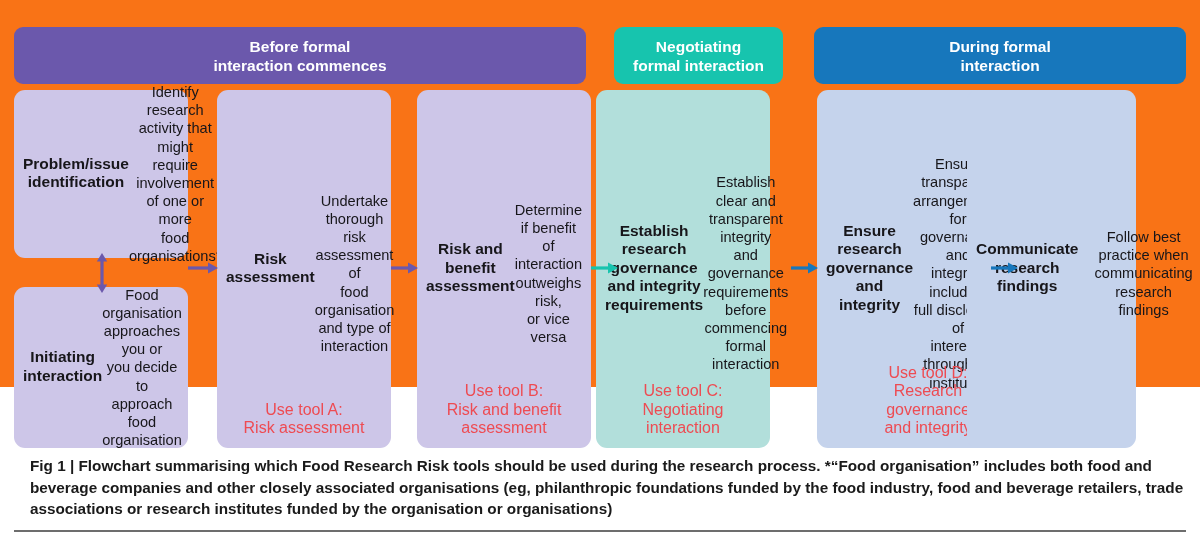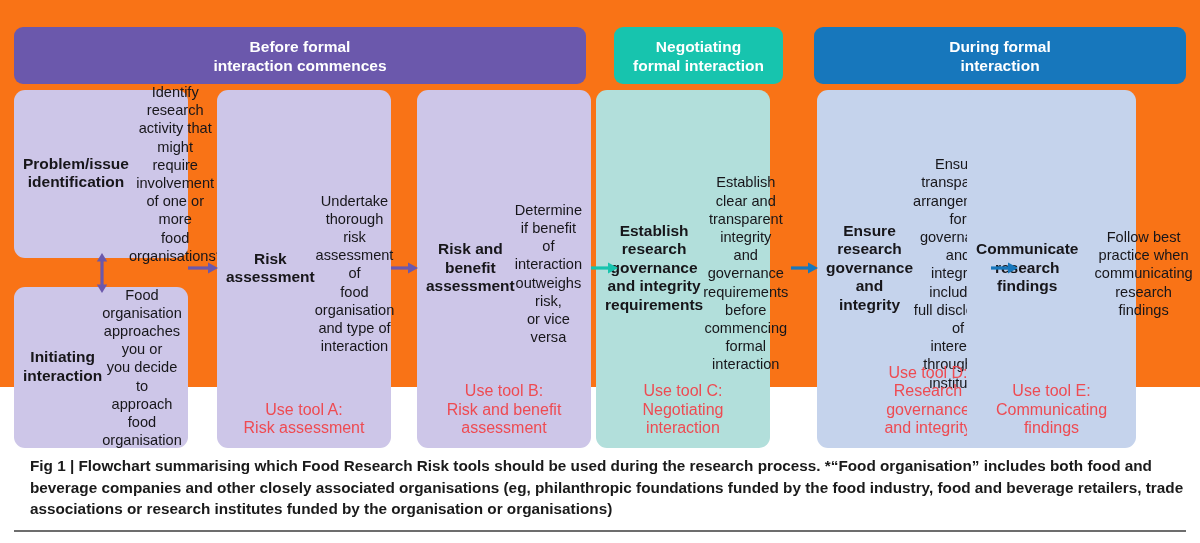--- a/index.html
+++ b/index.html
@@ -197,23 +197,20 @@
 and integrity</div>
     </div>
 
     <div class="card" style="left:953px; top:0px; width:169px; height:358px; background:#C5D3EC;gap:16px;">
       <div class="card-title">Communicate
 research findings</div>
       <div class="card-body">Follow best
 practice when
 communicating
 research findings</div>
-      <div class="card-tool" style="color:#EE4B52;">Use tool E:
-Communicating
-findings</div>
     </div>
 
     <div class="arrow" style="left:80px; top:163px;">
       <svg width="16" height="40" viewBox="0 0 16 40">
         <path d="M8 4 L8 36" stroke="#6B58AC" stroke-width="3.2" fill="none"></path>
         <path d="M8 0 L13.2 8.5 L2.8 8.5 Z" fill="#6B58AC"></path>
         <path d="M8 40 L13.2 31.5 L2.8 31.5 Z" fill="#6B58AC"></path>
       </svg>
     </div>
 

